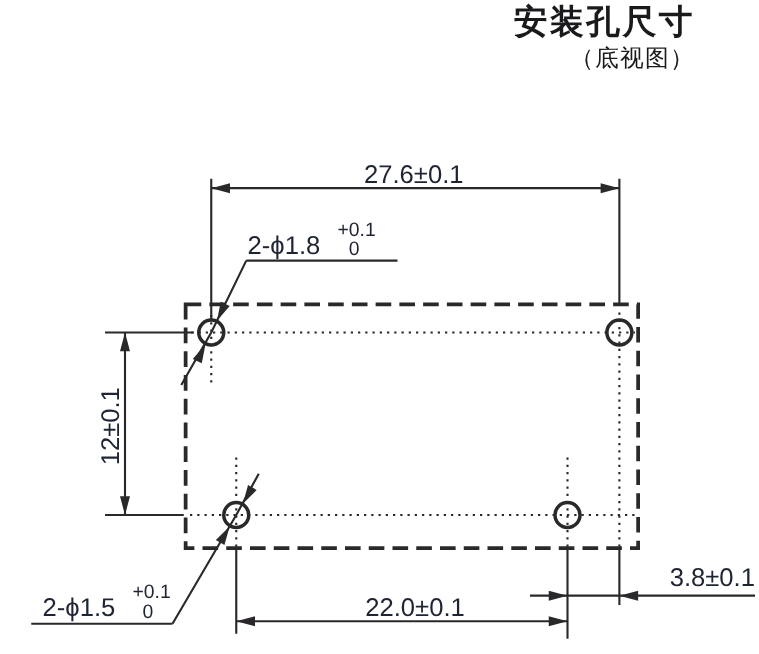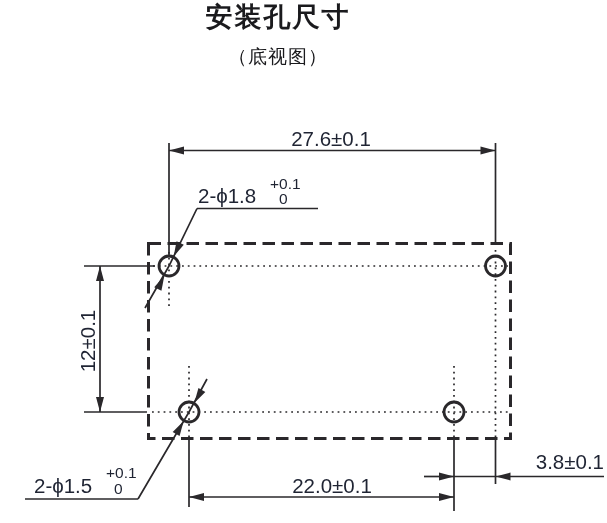--- a/index.html
+++ b/index.html
@@ -1,28 +1,28 @@
 <!DOCTYPE html>
 <html><head>
 <meta charset="utf-8">
 <style>
   html,body{margin:0;padding:0;background:#ffffff;}
   #stage{
     position:relative;width:607px;height:523px;background:#ffffff;
     font-family:"Liberation Sans", sans-serif;overflow:hidden;
   }
   #header{
-    position:absolute;left:0;top:2px;width:556px;text-align:center;
+    position:absolute;left:0;top:2px;width:556px;text-align:right;
     color:#1a1a1d;
   }
   #title{
     font-size:27px;font-weight:700;letter-spacing:2px;line-height:1.15;
   }
   #subtitle{
-    font-size:19px;font-weight:500;letter-spacing:1px;margin-top:11px;
+    font-size:19px;font-weight:500;letter-spacing:1px;margin-top:1px;
   }
   svg{position:absolute;left:0;top:0;}
   svg text{
     font-family:"Liberation Sans", sans-serif;
     fill:#1f2433;
   }
   .dimtxt{font-size:20.5px;}
   .toltxt{font-size:15.5px;}
 </style>
 </head>

